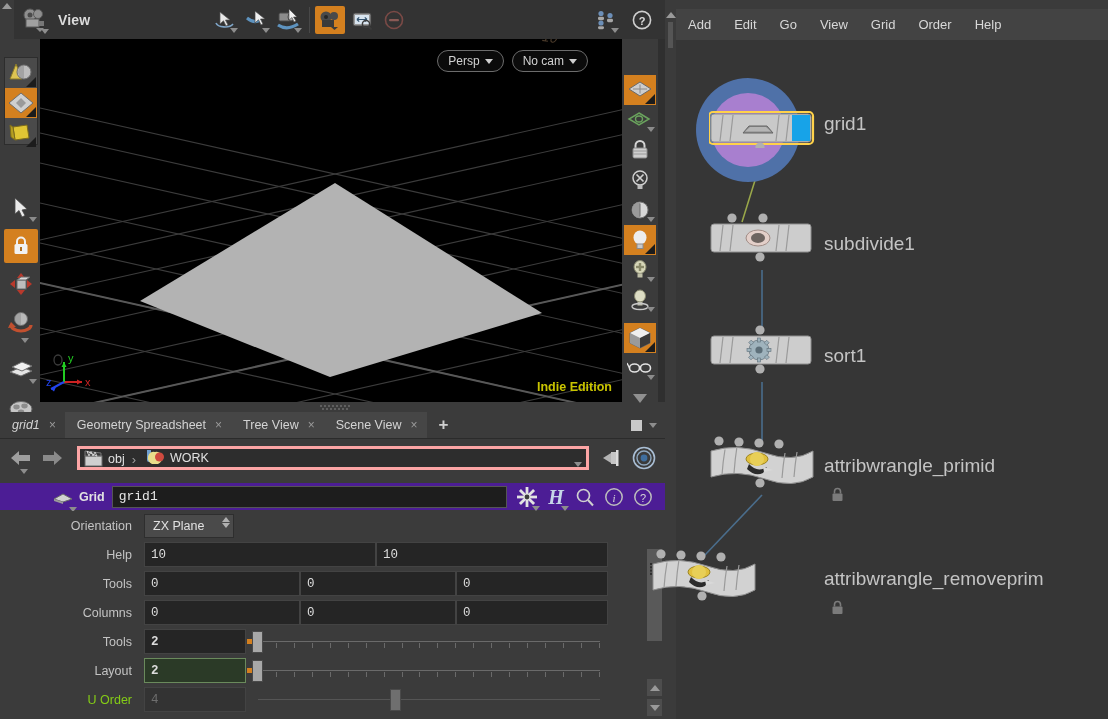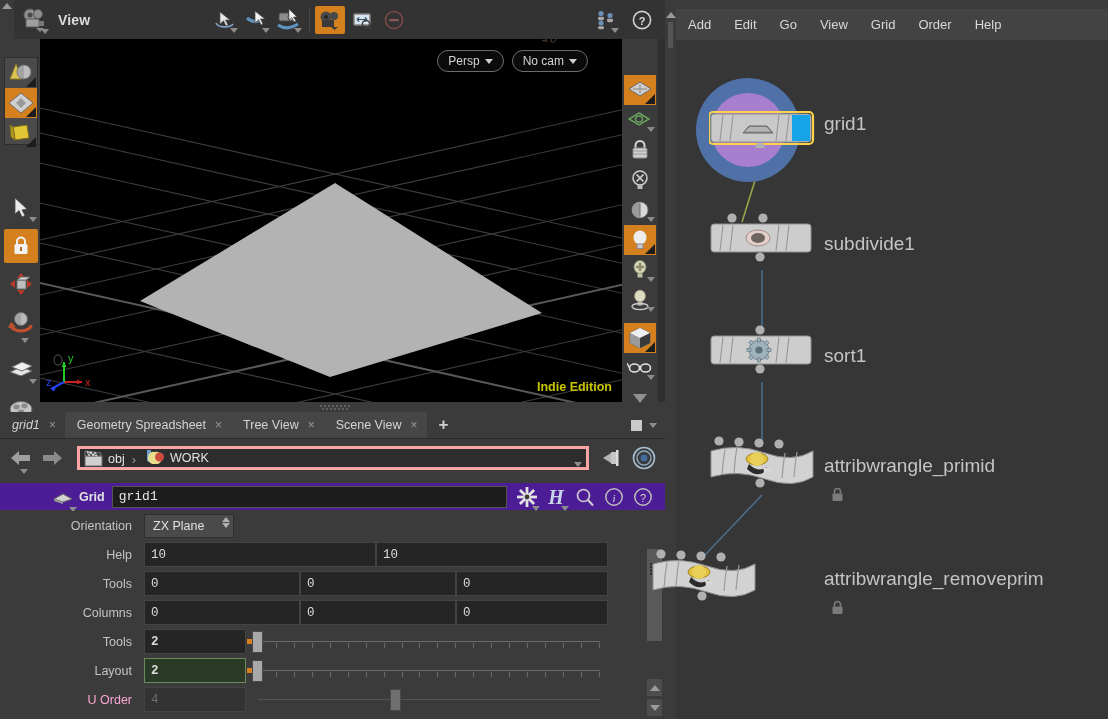--- a/index.html
+++ b/index.html
@@ -117,21 +117,21 @@
     margin-left:7px; width:395px; height:22px; background:#1d1d1d; border:1px solid #555;
     display:flex; align-items:center; padding-left:6px; font-size:13px; color:#e6e6e6;
     font-family:"Liberation Mono", monospace;
   }
   .ph-tools { display:flex; align-items:center; gap:9px; margin-left:10px; }
 
   
   .params { position:absolute; left:0; top:511px; width:665px; height:208px; background:#3b3b3b; }
   .prow { display:flex; align-items:center; height:29px; }
   .plabel { width:144px; text-align:right; padding-right:12px; font-size:12.5px; color:#c3c3c3; }
-  .plabel.dim { color:#f9a8d4;padding-left:26px; }
+  .plabel.dim { color:#84cc16;padding-left:26px; }
   .pfield {
     background:#252525; border:1px solid #434343; height:25px; display:flex; align-items:center;
     padding-left:6px; font-size:12.5px; color:#dcdcdc; font-family:"Liberation Mono", monospace;
   }
   .pfield.dim { color:#6e6e6e; background:#333;}
   .pfield.bold { font-weight:bold; }
   .pfield.green { background:#2b3a27; border:1px solid #6a8a5c; }
   .menu-field {
     background:#4a4a4a; border:1px solid #2e2e2e; height:24px; width:90px;
     display:flex; align-items:center; padding-left:8px; font-size:12.5px; color:#e0e0e0;

